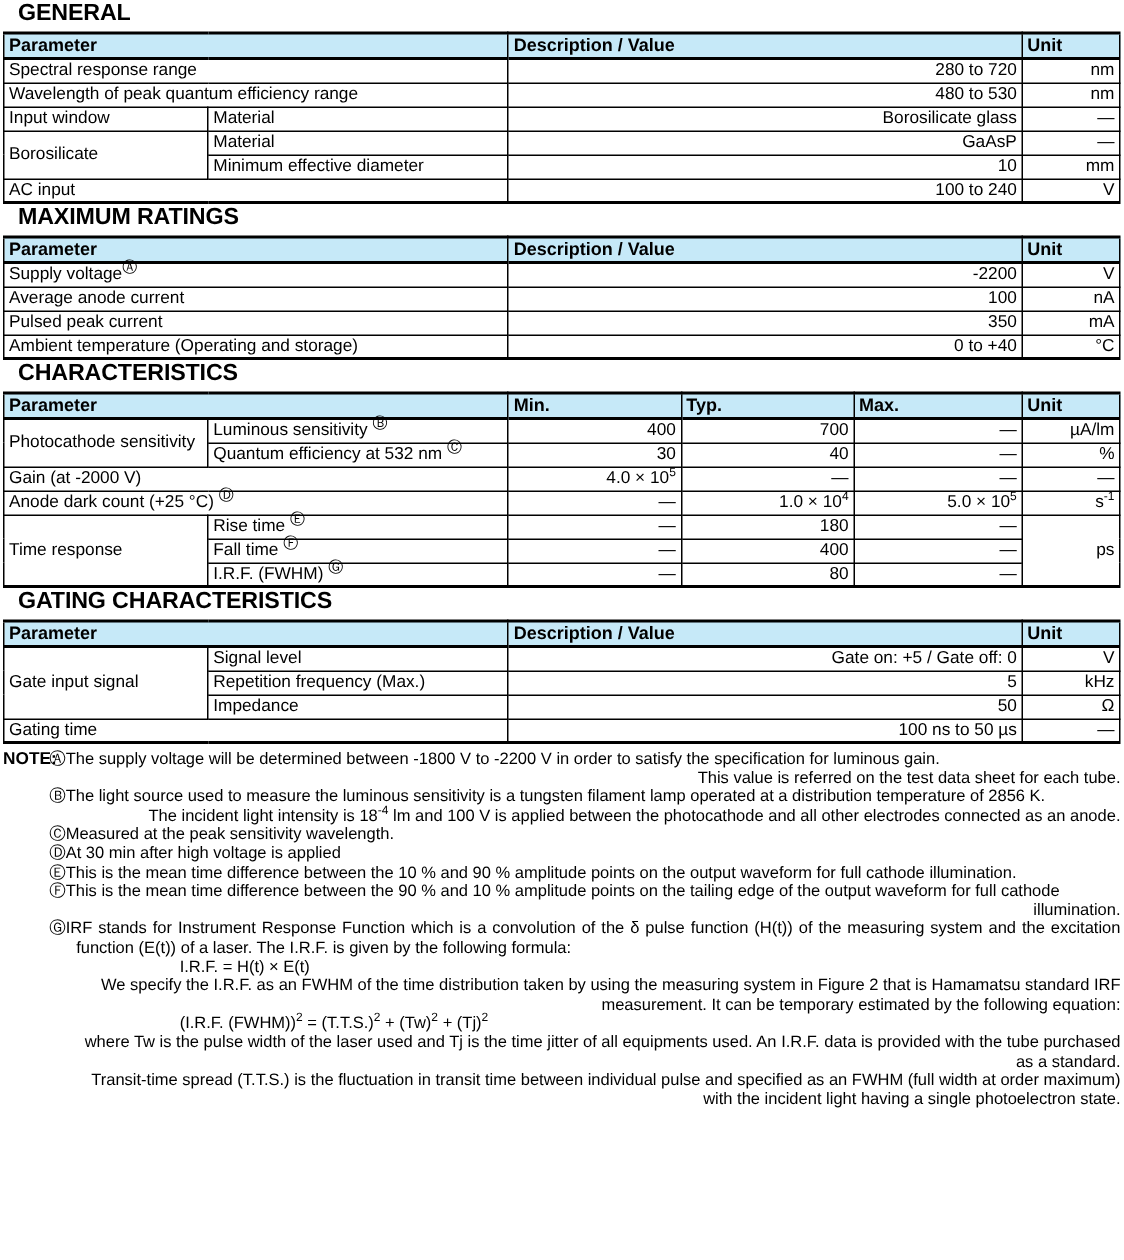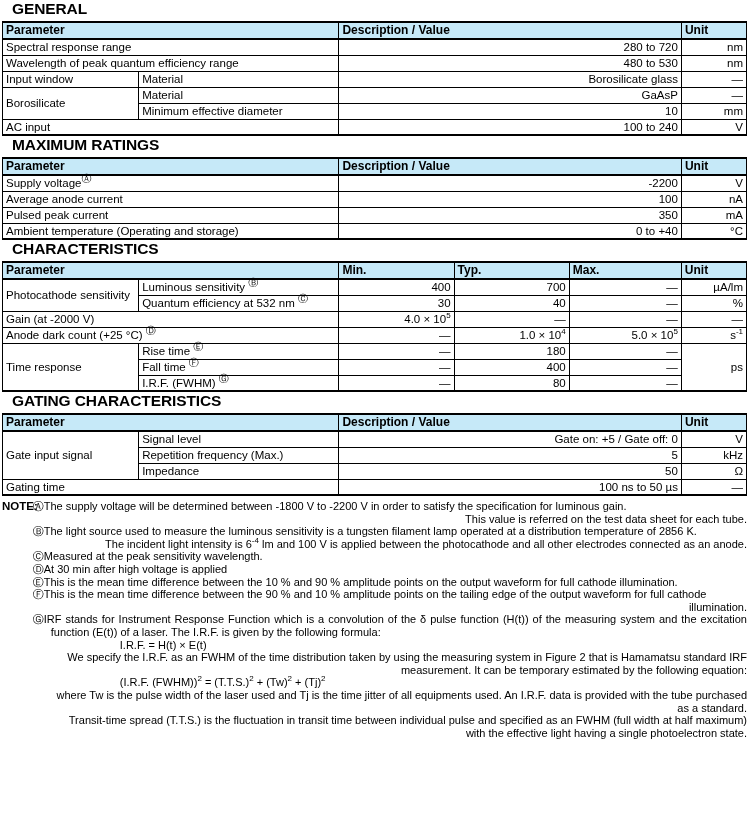--- a/index.html
+++ b/index.html
@@ -285,35 +285,35 @@
 
   <div class="notes">
     <div class="notes-row">
       <div class="note-label">NOTE:</div>
       <div class="note-body">
 
         <span class="hang left"><span class="marker">Ⓐ</span><span>The supply voltage will be determined between -1800 V to -2200 V in order to satisfy the specification for luminous gain.</span></span>
         <span class="ind1">This value is referred on the test data sheet for each tube.</span>
 
         <span class="hang left"><span class="marker">Ⓑ</span><span>The light source used to measure the luminous sensitivity is a tungsten filament lamp operated at a distribution temperature of 2856 K.</span></span>
-        <span class="ind1"><span>The incident light intensity is 6</span><sup>-4</sup><span> lm and 100 V is applied between the photocathode and all other electrodes connected as an anode.</span></span>
+        <span class="ind1"><span>The incident light intensity is 18</span><sup>-4</sup><span> lm and 100 V is applied between the photocathode and all other electrodes connected as an anode.</span></span>
 
         <span class="hang left"><span class="marker">Ⓒ</span><span>Measured at the peak sensitivity wavelength.</span></span>
 
         <span class="hang left"><span class="marker">Ⓓ</span><span>At 30 min after high voltage is applied</span></span>
 
         <span class="hang left"><span class="marker">Ⓔ</span><span>This is the mean time difference between the 10 % and 90 % amplitude points on the output waveform for full cathode illumination.</span></span>
 
         <span class="hang left"><span class="marker">Ⓕ</span><span>This is the mean time difference between the 90 % and 10 % amplitude points on the tailing edge of the output waveform for full cathode</span></span>
         <span class="ind1">illumination.</span>
 
         <span class="hang"><span class="marker">Ⓖ</span><span>IRF stands for Instrument Response Function which is a convolution of the δ pulse function (H(t)) of the measuring system and the excitation function (E(t)) of a laser. The I.R.F. is given by the following formula:</span></span>
         <span class="ind-formula">I.R.F. = H(t) × E(t)</span>
         <span class="nl ind1">We specify the I.R.F. as an FWHM of the time distribution taken by using the measuring system in Figure 2 that is Hamamatsu standard IRF measurement. It can be temporary estimated by the following equation:</span>
         <span class="ind-formula"><span>(I.R.F. (FWHM))</span><sup>2</sup><span> = (T.T.S.)</span><sup>2</sup><span> + (Tw)</span><sup>2</sup><span> + (Tj)</span><sup>2</sup></span>
         <span class="nl ind1">where Tw is the pulse width of the laser used and Tj is the time jitter of all equipments used. An I.R.F. data is provided with the tube purchased as a standard.</span>
-        <span class="nl ind1">Transit-time spread (T.T.S.) is the fluctuation in transit time between individual pulse and specified as an FWHM (full width at half maximum) with the effective light having a single photoelectron state.</span>
+        <span class="nl ind1">Transit-time spread (T.T.S.) is the fluctuation in transit time between individual pulse and specified as an FWHM (full width at order maximum) with the incident light having a single photoelectron state.</span>
 
       </div>
     </div>
   </div>
 
 </div>
 
 </body></html>

